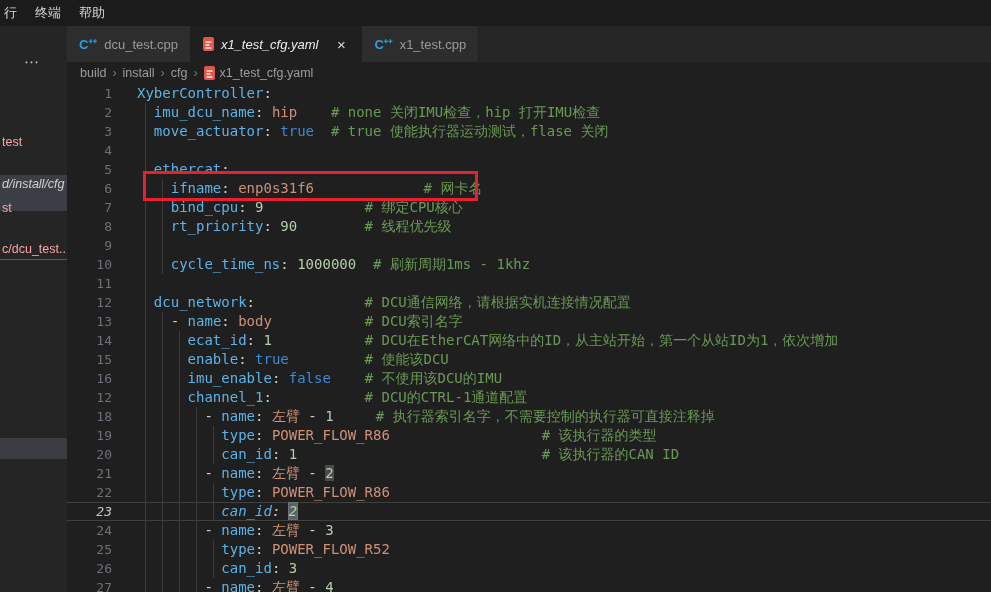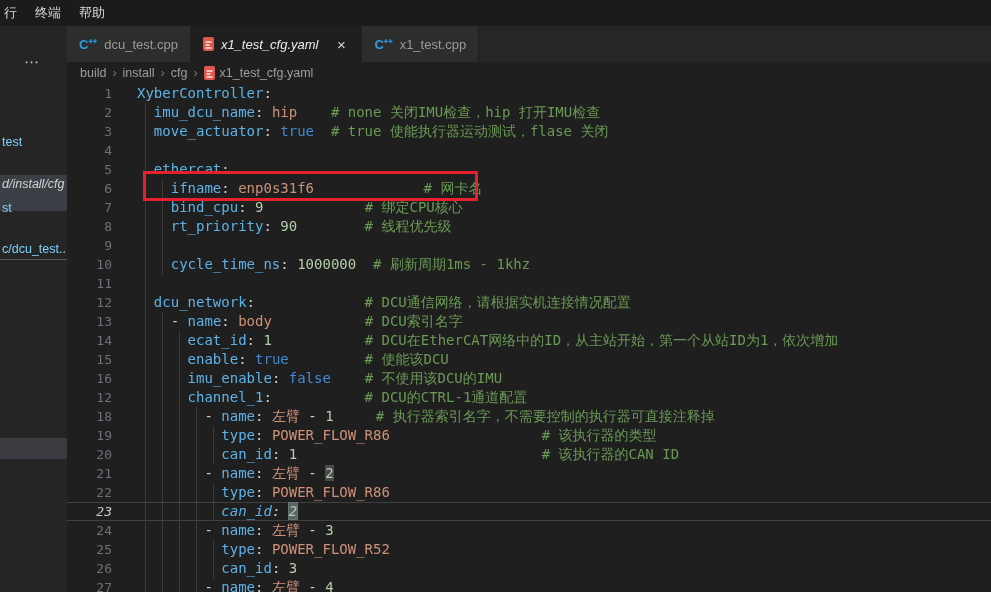--- a/index.html
+++ b/index.html
@@ -12,21 +12,21 @@
   .menubar{height:26px;background:#1b1b1c;display:flex;align-items:center;
     color:#d7d7d7;font-size:13px;}
   .menubar .mi{padding:0 9px;cursor:default;}
   .menubar .mi:first-child{padding-left:4px;}
   
   .main{display:flex;height:566px;}
   
   .sidebar{width:67px;flex-shrink:0;background:#252526;position:relative;overflow:hidden;}
   .sb-more{position:absolute;top:27px;left:24px;color:#c5c5c5;font-size:15px;letter-spacing:1px;}
   .sb-row{position:absolute;left:0;width:100%;box-sizing:border-box;padding-left:2px;
-    color:#7dd3fc;font-size:12.5px;line-height:16px;height:16px;white-space:nowrap;overflow:hidden;}
+    color:#fca5a5;font-size:12.5px;line-height:16px;height:16px;white-space:nowrap;overflow:hidden;}
   .sb-row.sel{background:#3c3e45;color:#d2d2d2;font-style:italic;height:36px;line-height:19px;}
   .sb-row.band{background:#3a3c42;height:21px;}
   .sb-sep{position:absolute;top:233px;left:0;width:100%;border-top:1px solid #55585d;}
   
   .editor-col{flex:1;min-width:0;display:flex;flex-direction:column;}
   .tabbar{height:36px;background:#262627;display:flex;align-items:stretch;flex-shrink:0;}
   .tab{display:flex;align-items:center;gap:7px;padding:0 12px;background:#2d2d2d;
     color:#9a9a9a;font-size:13px;border-right:1px solid #1f1f20;cursor:pointer;white-space:nowrap;}
   .tab.active{background:#1f1f1f;color:#ececec;}
   .tab.active .tab-label{font-style:italic;}

